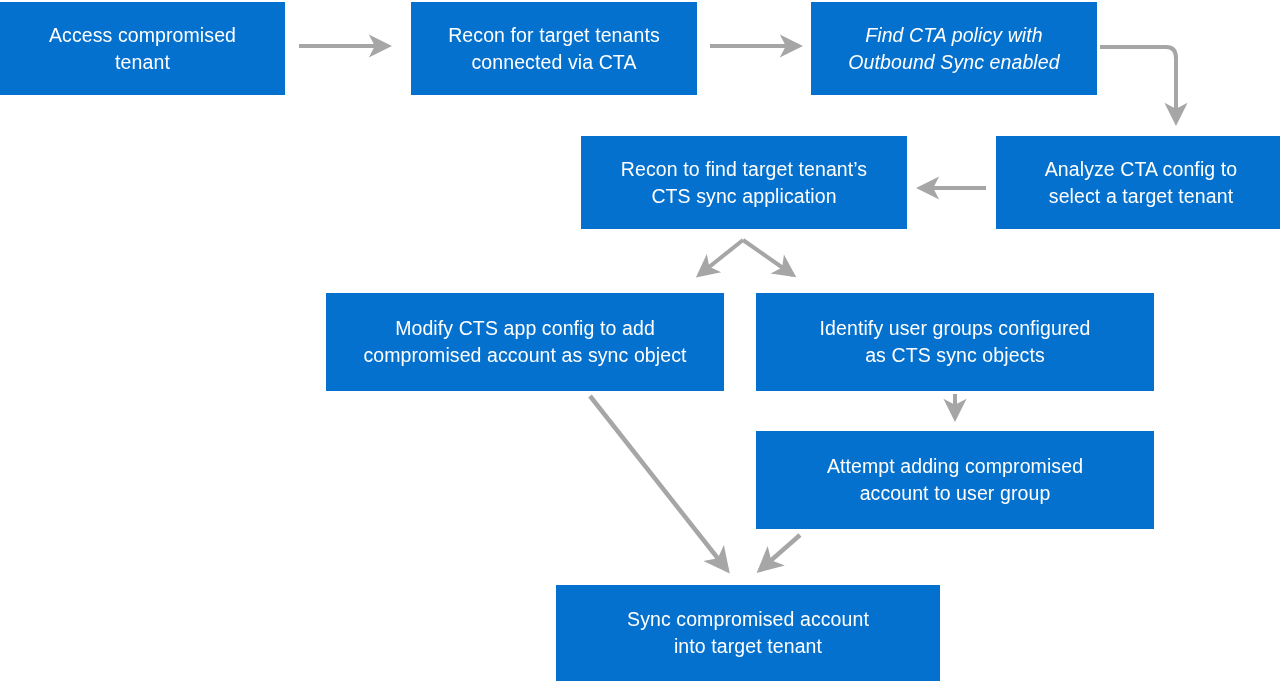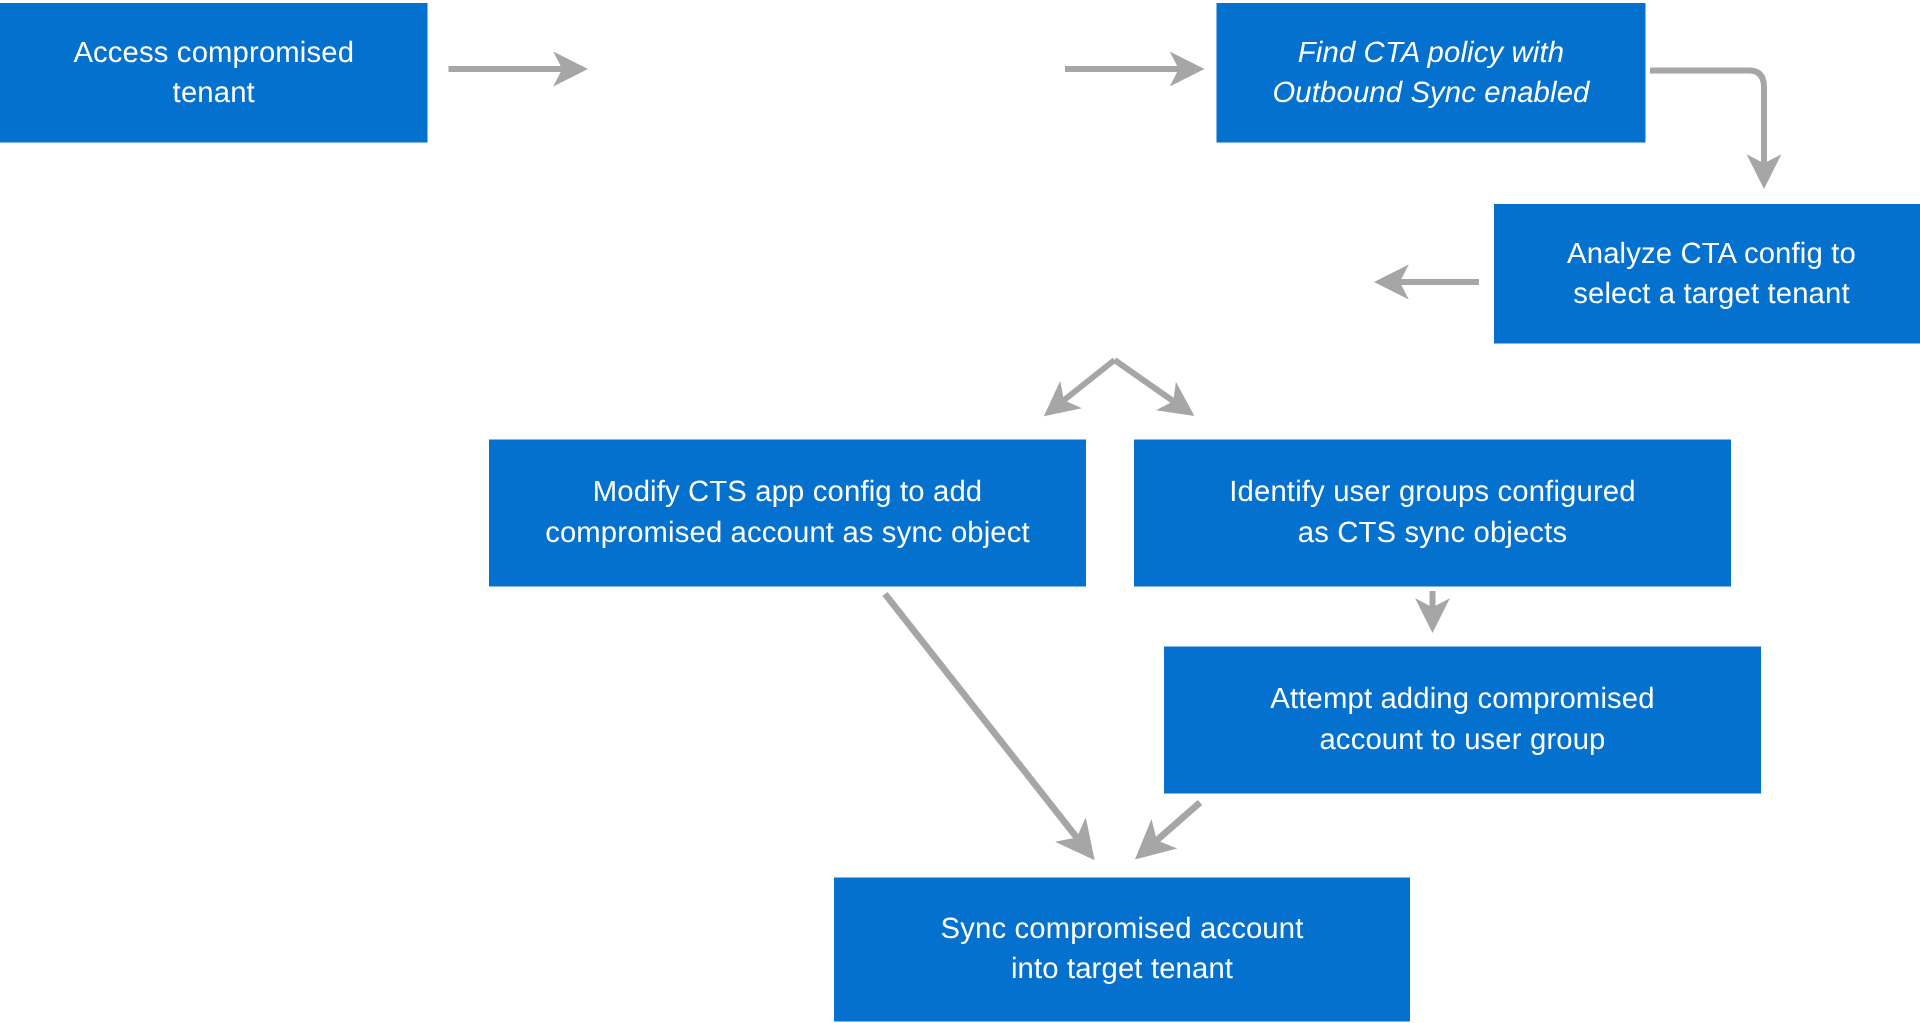--- a/index.html
+++ b/index.html
@@ -92,43 +92,51 @@
     <g>
       <line x1="800" y1="535" x2="760" y2="570" stroke="#a6a6a6" stroke-width="4.5" marker-end="url(#arrowhead)"></line>
     </g>
   </svg>
 
   <div class="node" style="left:0px; top:2px; width:285px; height:93px;">
     <span>Access compromised
 tenant</span>
   </div>
 
+  <div class="node" style="left:411px; top:2px; width:286px; height:93px;">
+    <span>Recon for target tenants
+connected via CTA</span>
+  </div>
 
   <div class="node" style="left:811px; top:2px; width:286px; height:93px;font-style:italic;">
     <span>Find CTA policy with
 Outbound Sync enabled</span>
   </div>
 
   <div class="node" style="left:996px; top:136px; width:290px; height:93px;">
     <span>Analyze CTA config to
 select a target tenant</span>
   </div>
 
+  <div class="node" style="left:581px; top:136px; width:326px; height:93px;">
+    <span>Recon to find target tenant’s
+CTS sync application</span>
+  </div>
 
   <div class="node" style="left:756px; top:293px; width:398px; height:98px;">
     <span>Identify user groups configured
 as CTS sync objects</span>
   </div>
 
   <div class="node" style="left:326px; top:293px; width:398px; height:98px;">
     <span>Modify CTS app config to add
 compromised account as sync object</span>
   </div>
 
-  <div class="node" style="left:756px; top:431px; width:398px; height:98px;margin-left:20px;">
+  <div class="node" style="left:756px; top:431px; width:398px; height:98px;">
     <span>Attempt adding compromised
 account to user group</span>
   </div>
 
   <div class="node" style="left:556px; top:585px; width:384px; height:96px;">
     <span>Sync compromised account
 into target tenant</span>
   </div>
 
 </div>

